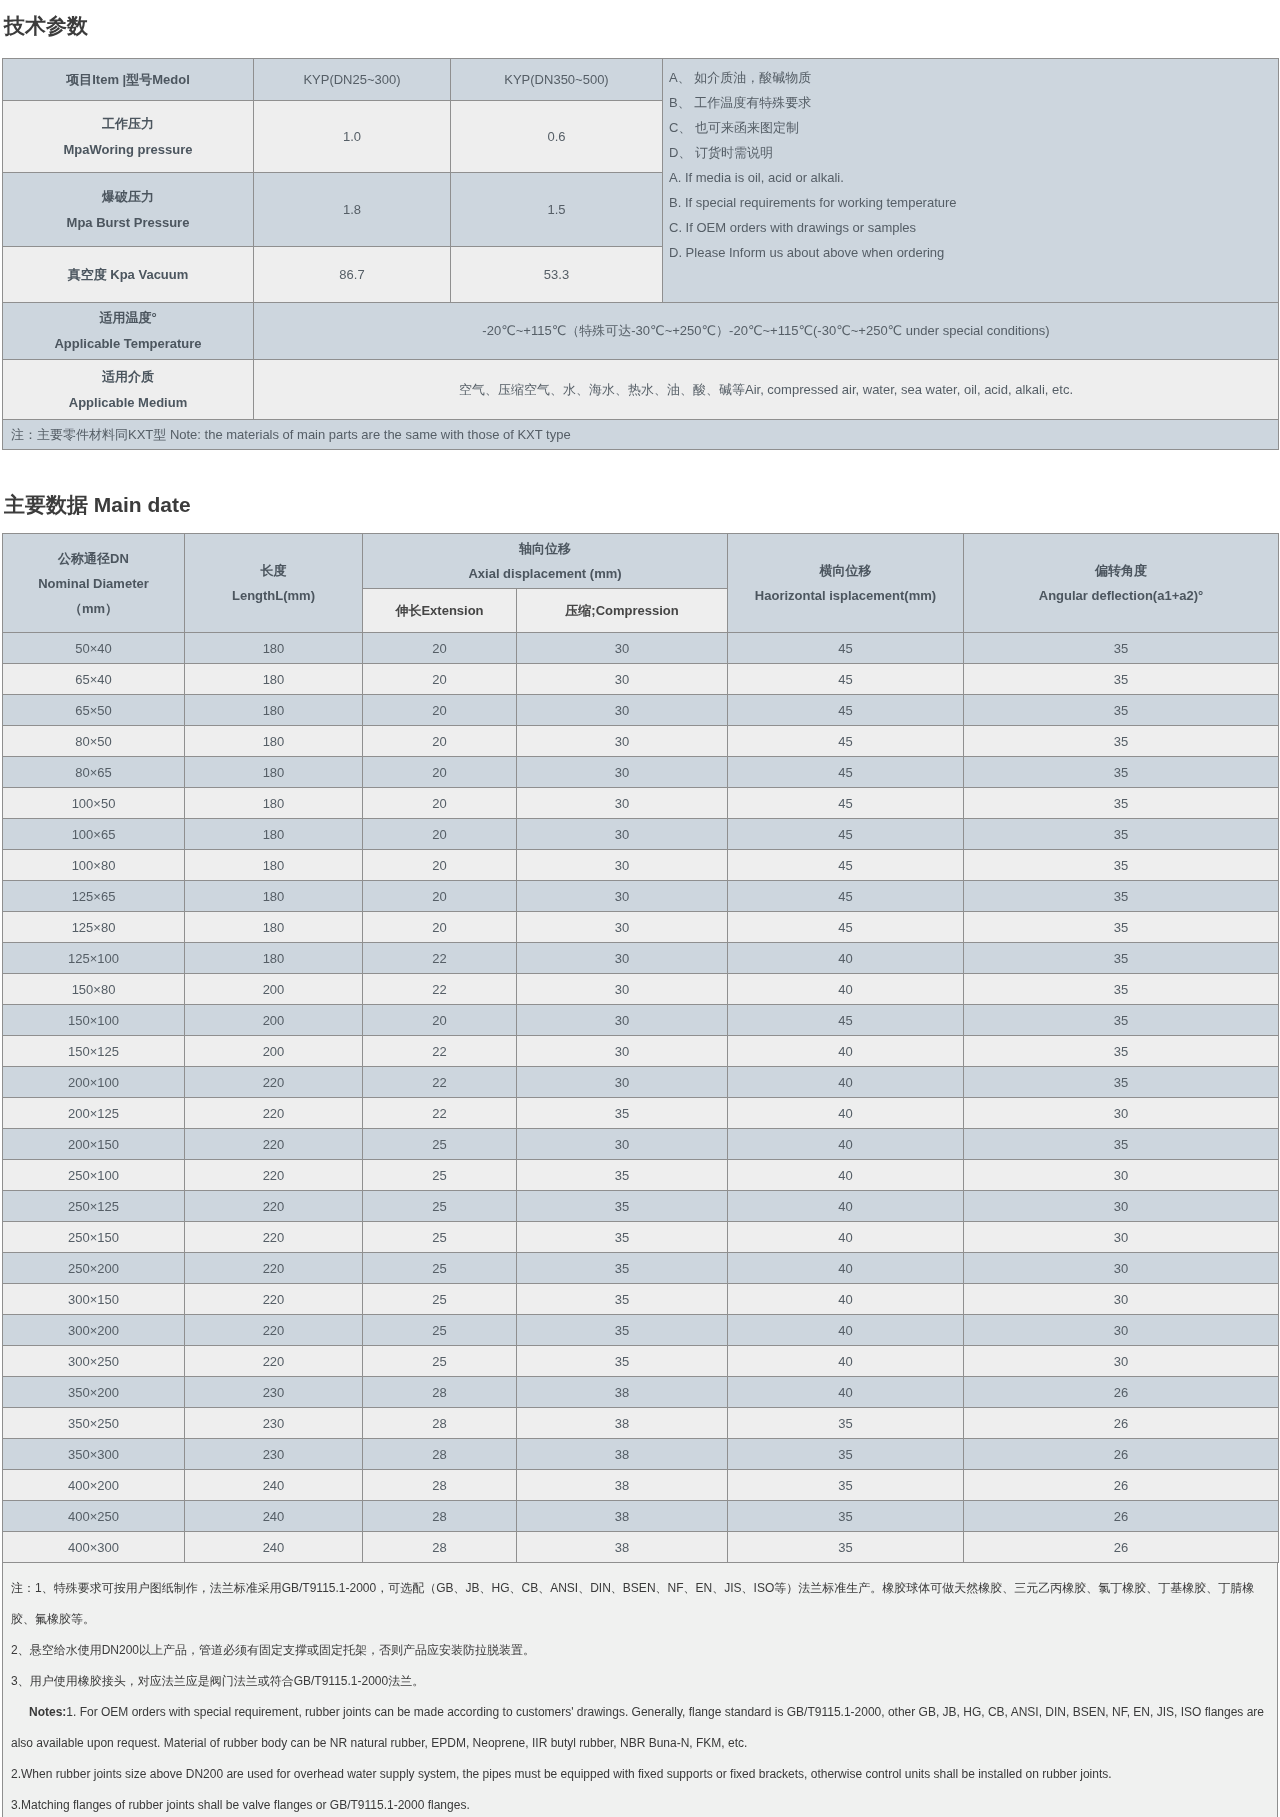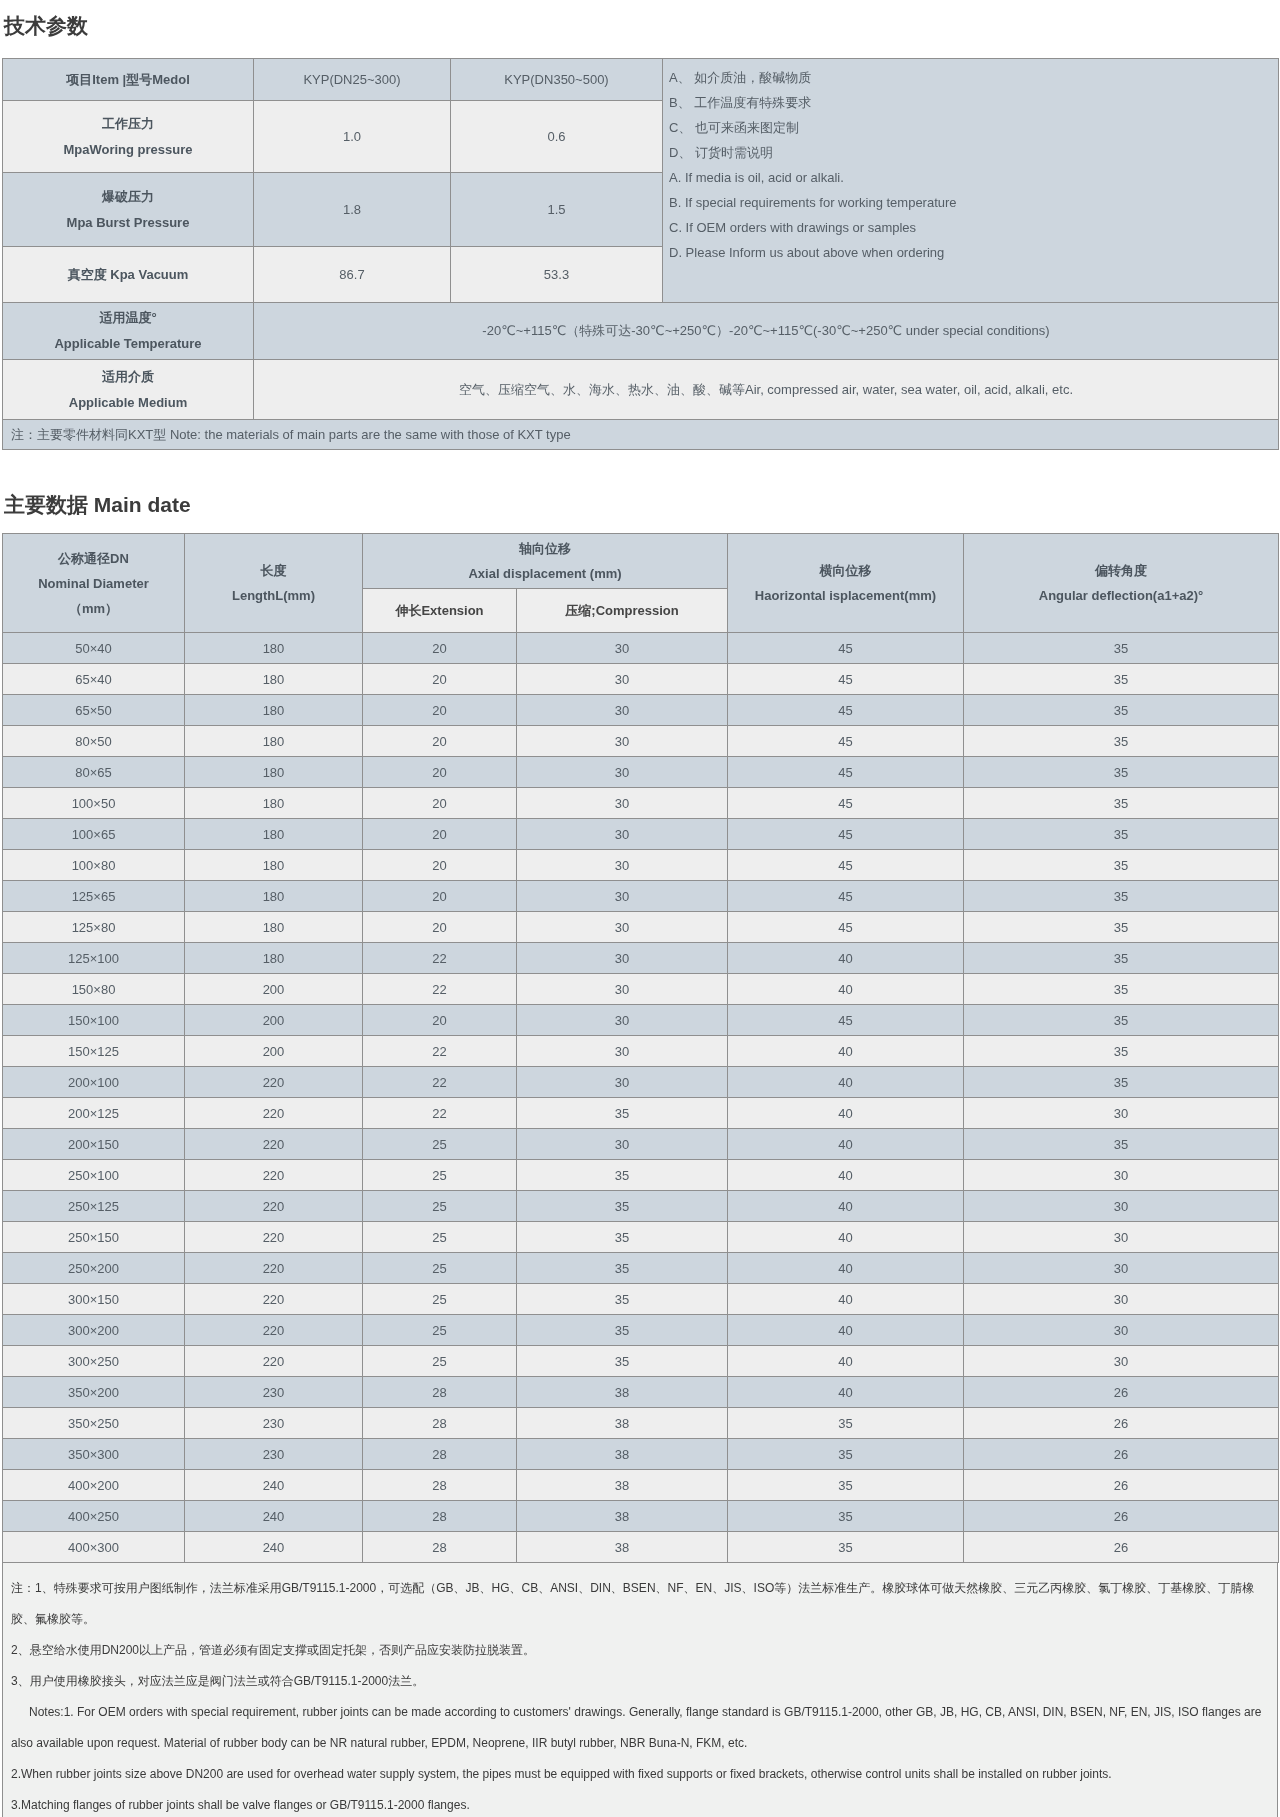--- a/index.html
+++ b/index.html
@@ -49,21 +49,21 @@
   .t2 tbody td { height:31px; padding:1px 4px; }
   
   .bottom-notes {
     width:1276px;
     border:1px solid #8f8f8f; border-top:none;
     background:#f0f1f0;
     padding:10px 8px 14px 8px;
     font-size:12px; color:#3a3a3a;
   }
   .bottom-notes p { margin:0; line-height:31px; }
-  .bold { font-weight:normal;padding-left:18px; }
+  .bold { font-weight:bold;padding-left:18px; }
 </style>
 </head>
 <body>
 
 <div class="page">
 
   <div class="sec-title">技术参数</div>
 
   <table class="t1">
     <colgroup>

